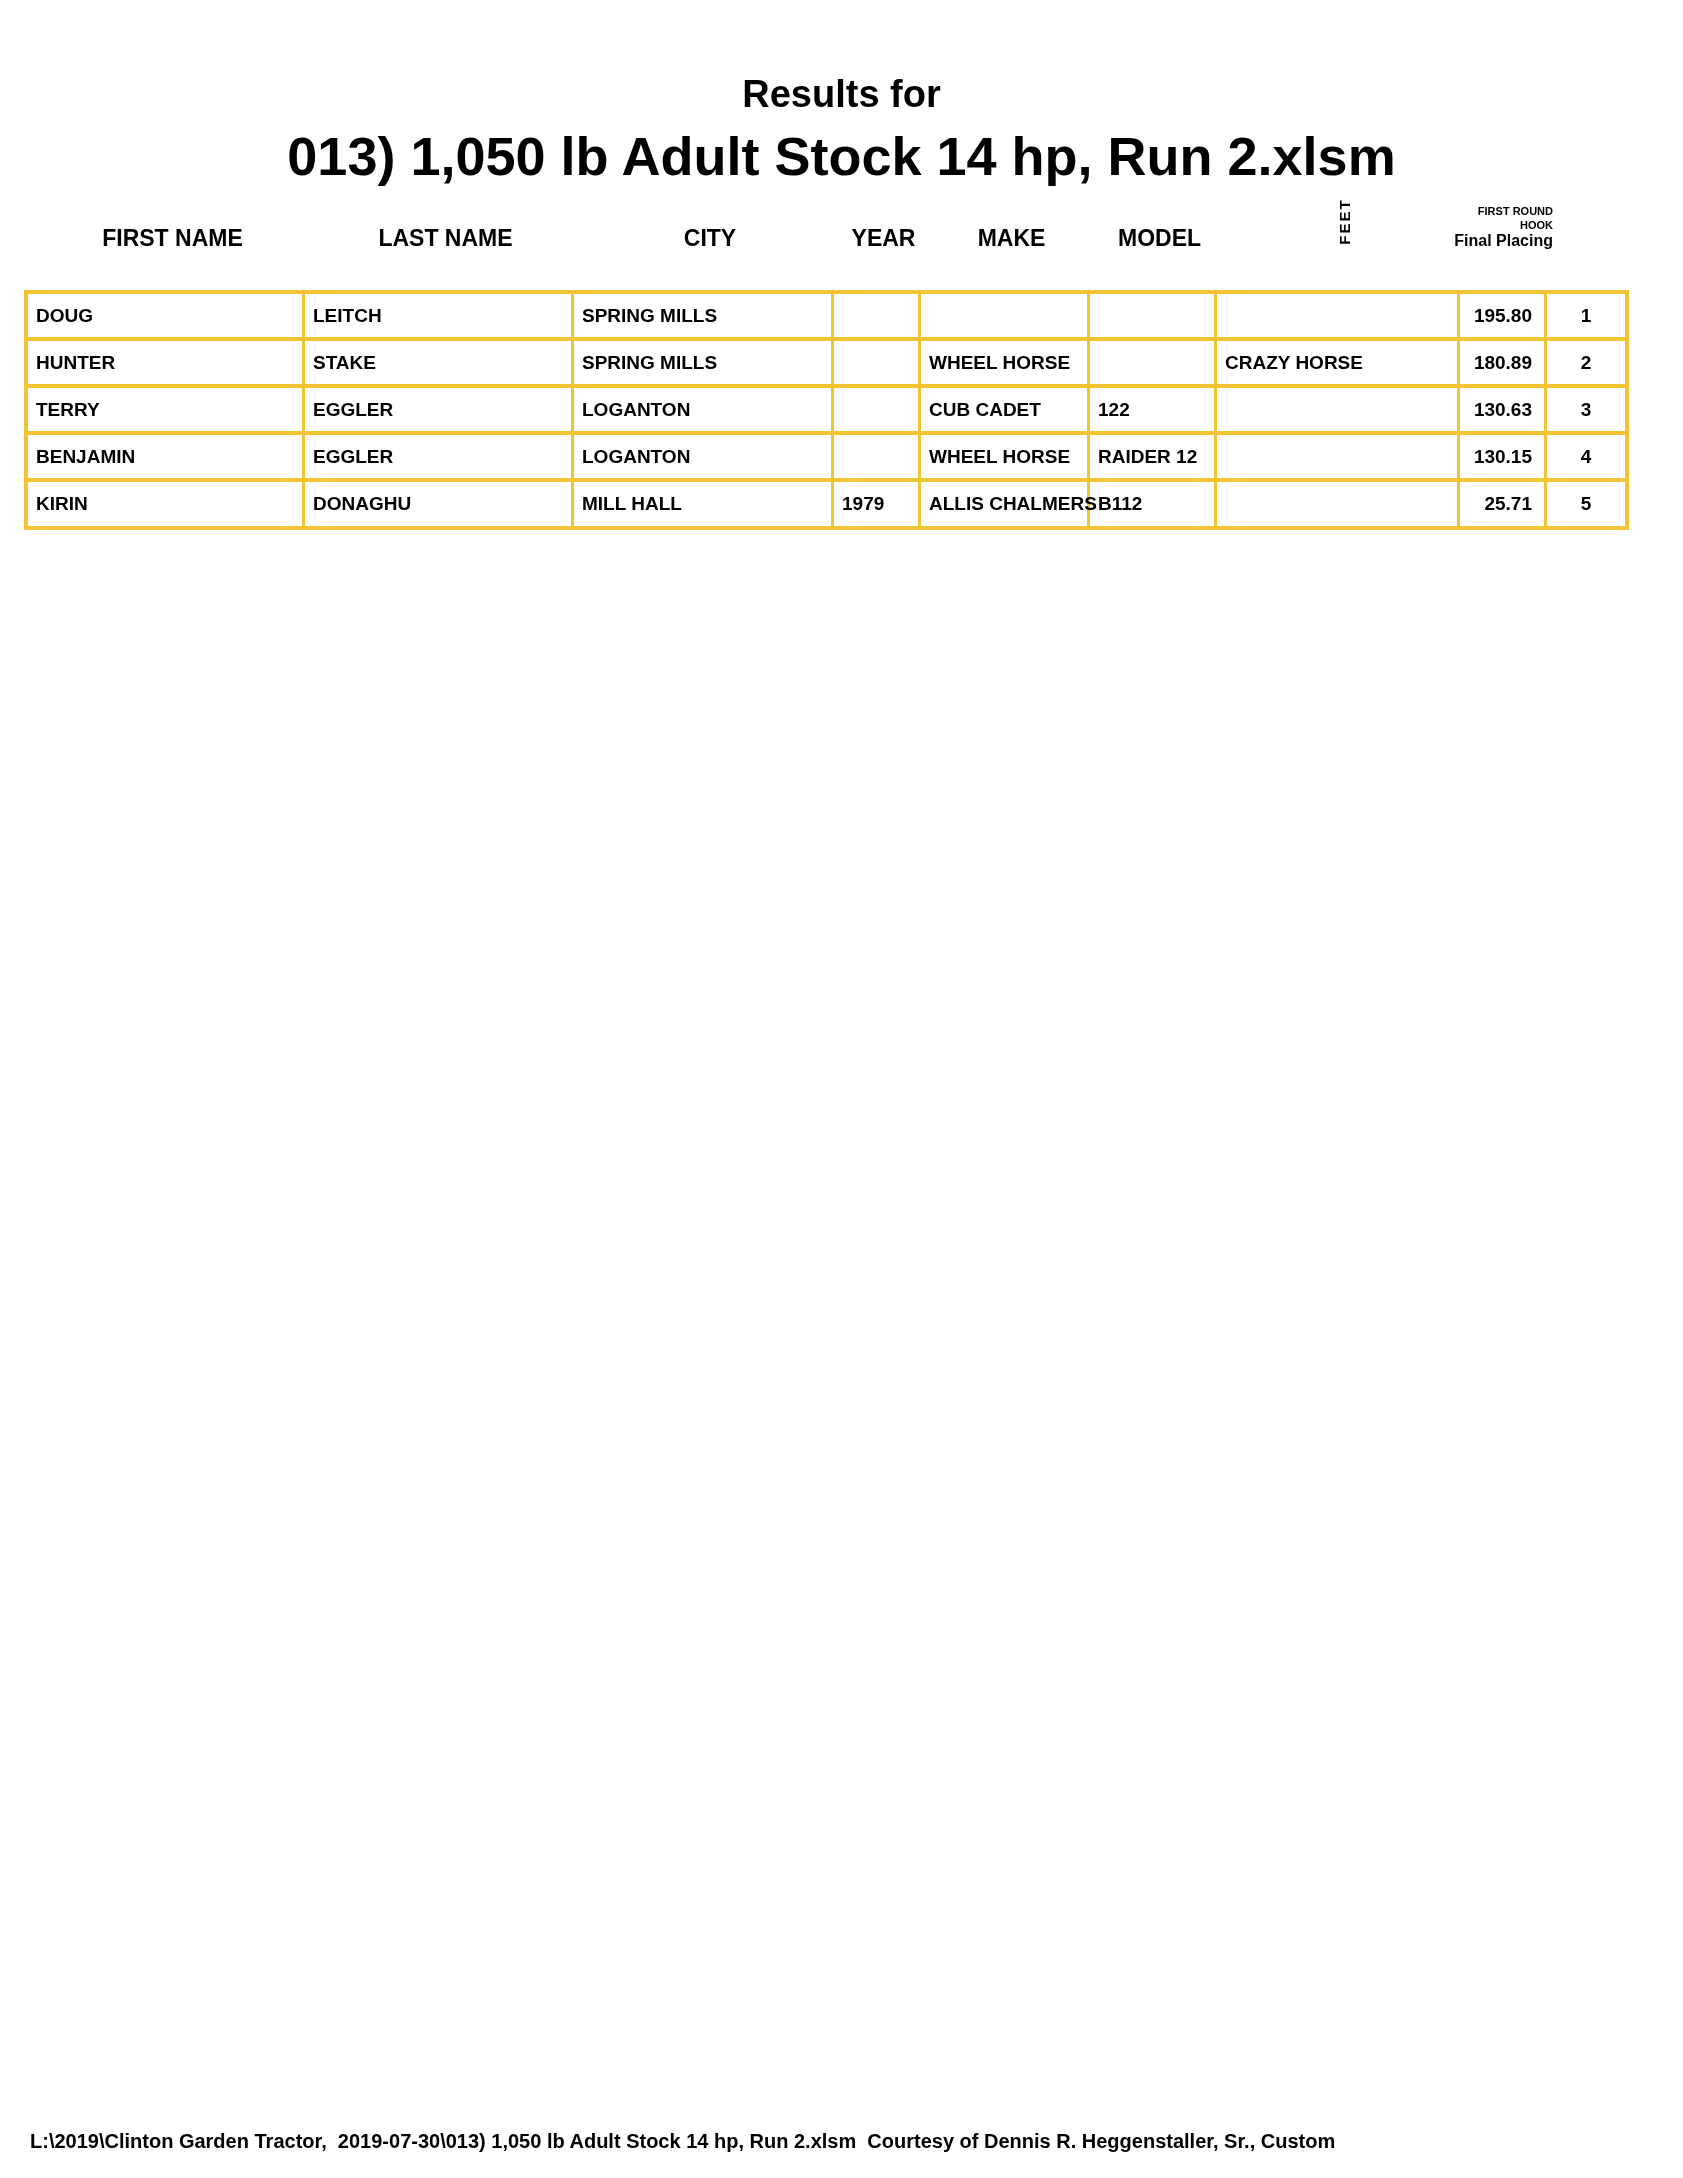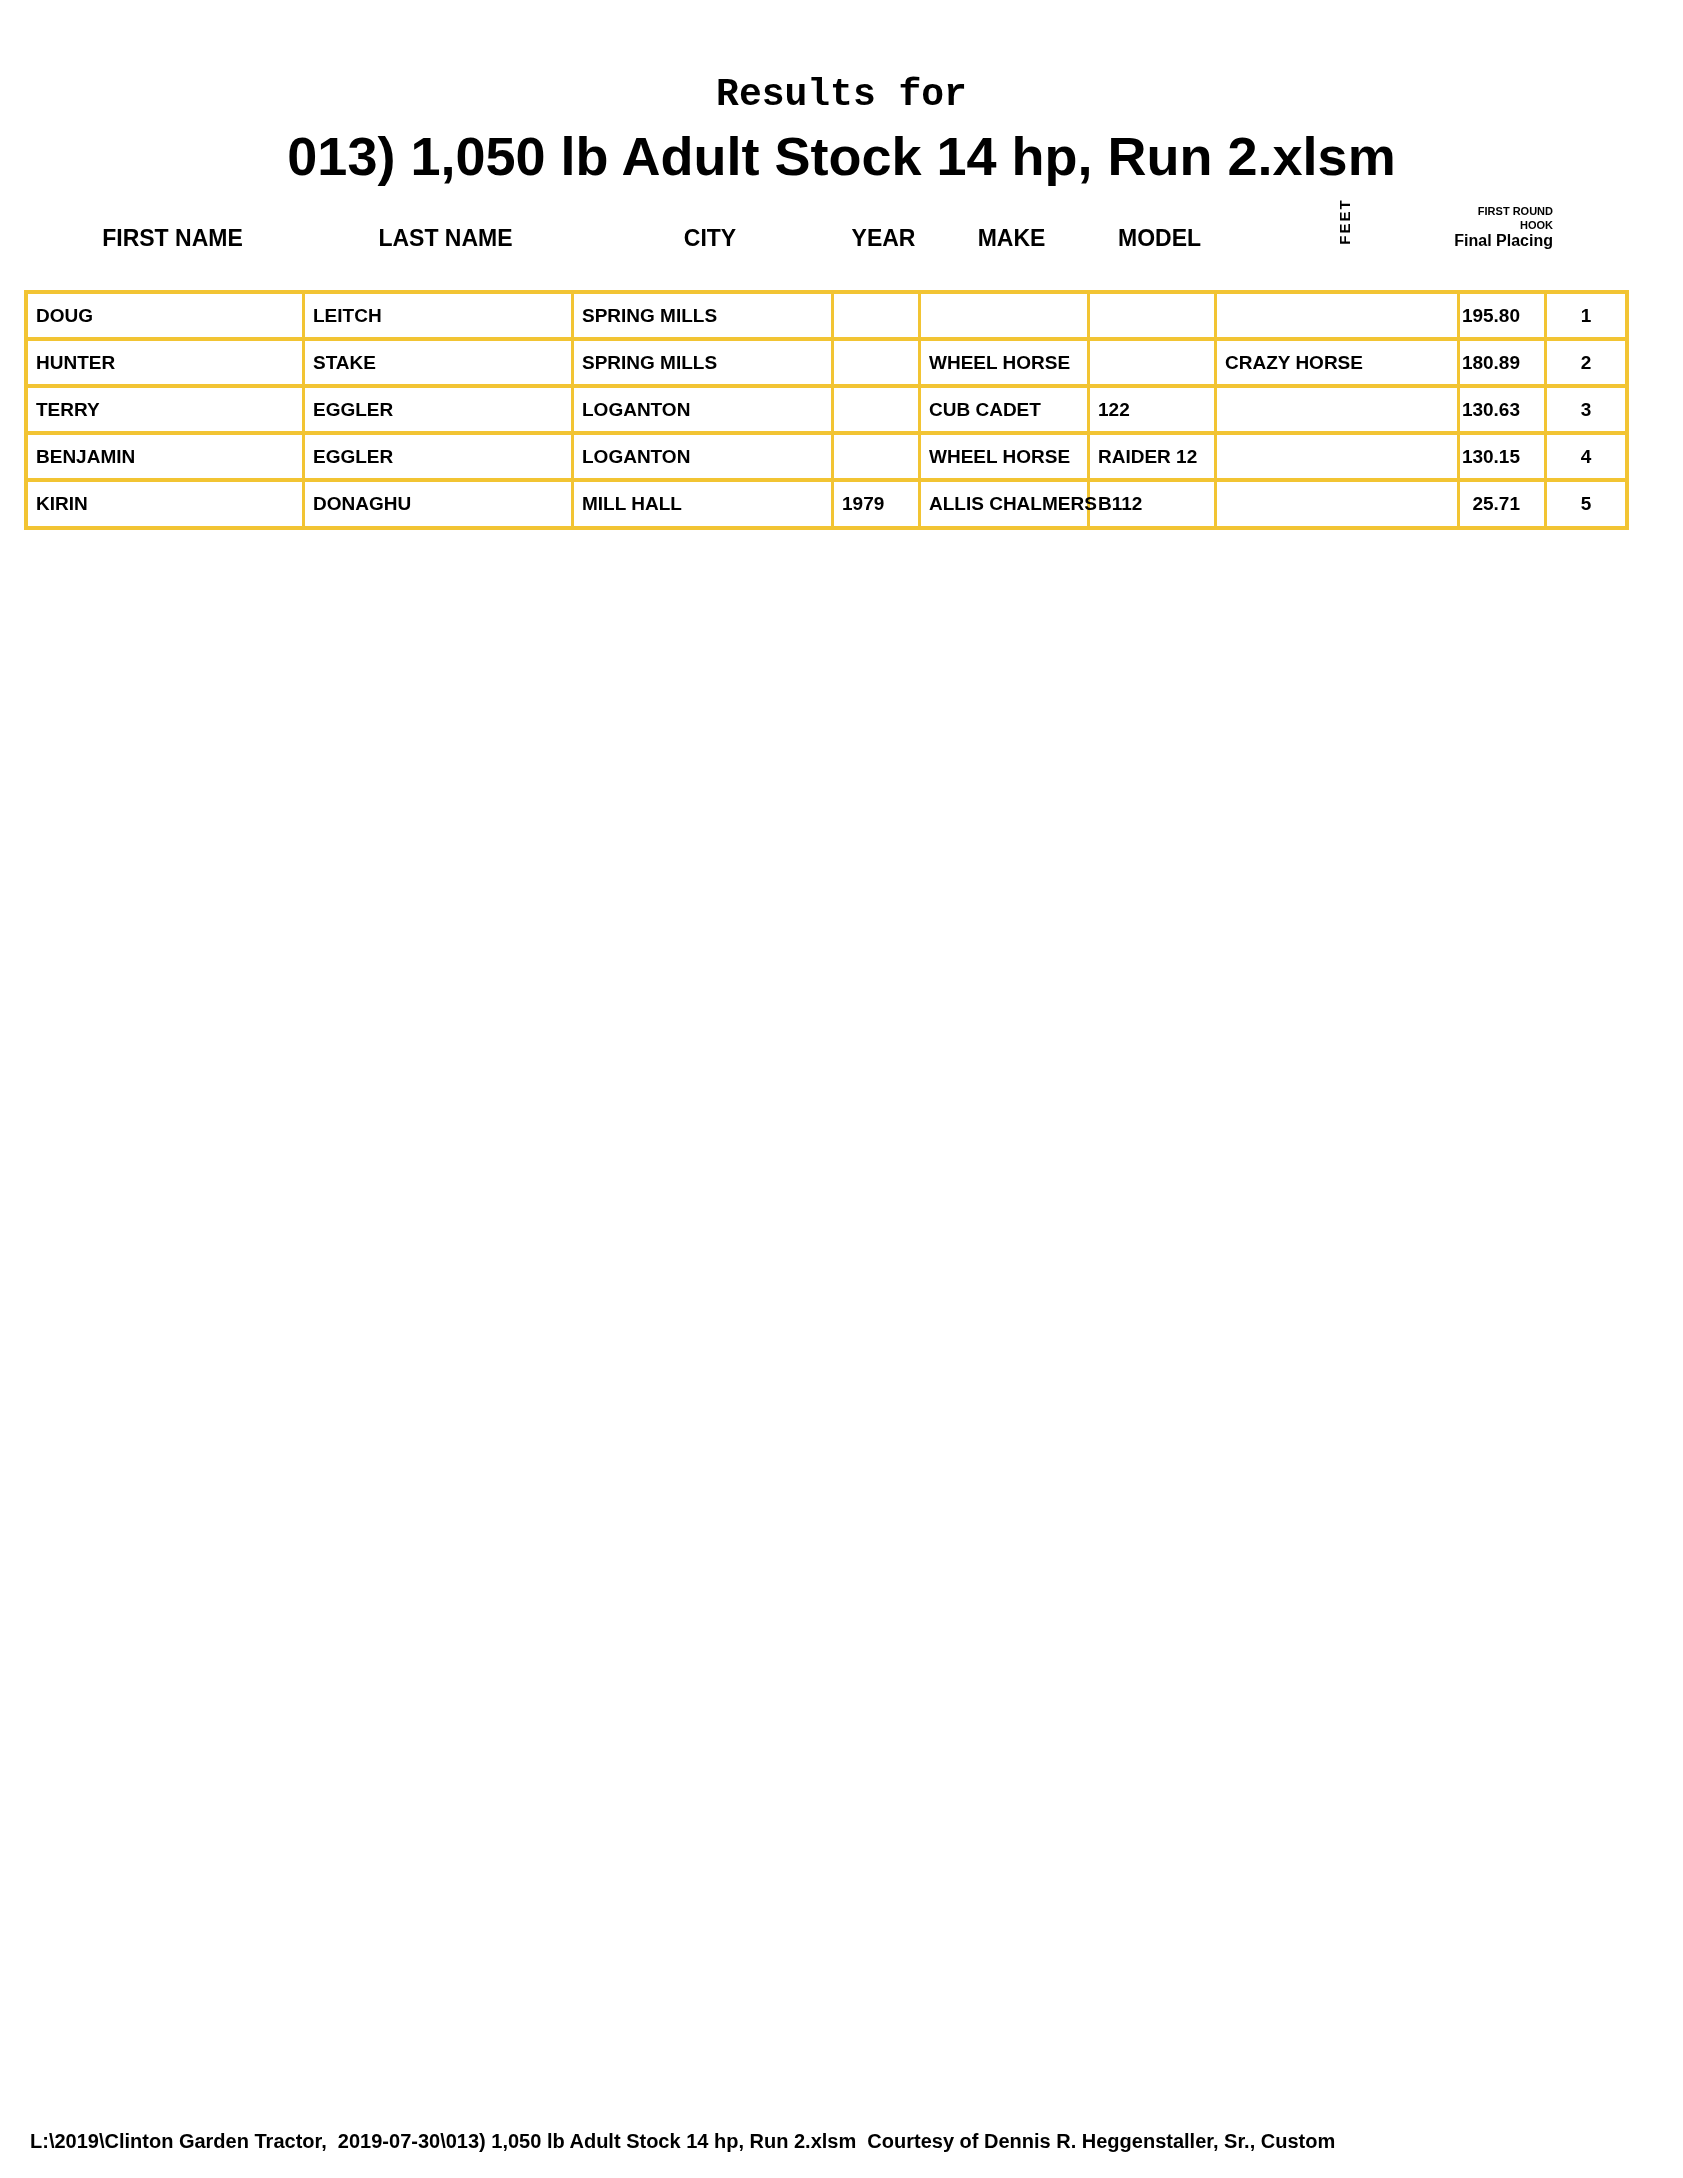--- a/index.html
+++ b/index.html
@@ -13,21 +13,20 @@
     font-weight: bold;
     color: #000000;
     overflow: hidden;
   }
   .title1 {
     position: absolute;
     top: 73px; left: 0; width: 1683px;
     text-align: center;
     font-size: 38px;
     letter-spacing: 0px;
-    font-family: Liberation Mono, monospace;
   }
   .title2 {
     position: absolute;
     top: 125px; left: 0; width: 1683px;
     text-align: center;
     font-size: 54px;
   }
   
   .grid-cols {
     display: grid;
@@ -80,21 +79,21 @@
   .td {
     display: flex;
     align-items: center;
     font-size: 19px;
     padding-left: 8px;
     border-right: 3px solid var(--grid);
     white-space: nowrap;
     overflow: visible;
   }
   .td:last-child { border-right: none; }
-  .td-feet { justify-content: flex-end; padding-left: 0; padding-right: 24px; }
+  .td-feet { justify-content: flex-end; padding-left: 0; padding-right: 12px; }
   .td-place { justify-content: center; padding-left: 0; }
   
   .footer {
     position: absolute;
     left: 30px; top: 2061px;
     font-size: 20px;
     line-height: 32px;
     white-space: pre;
   }
 </style>

